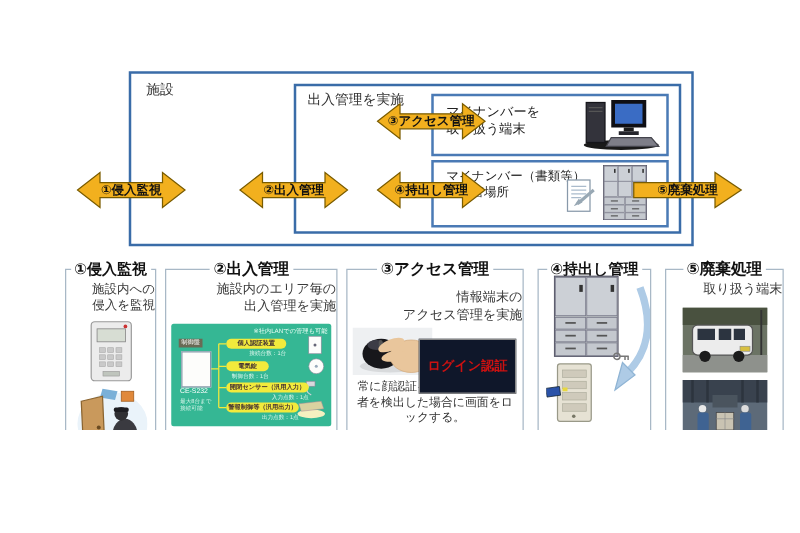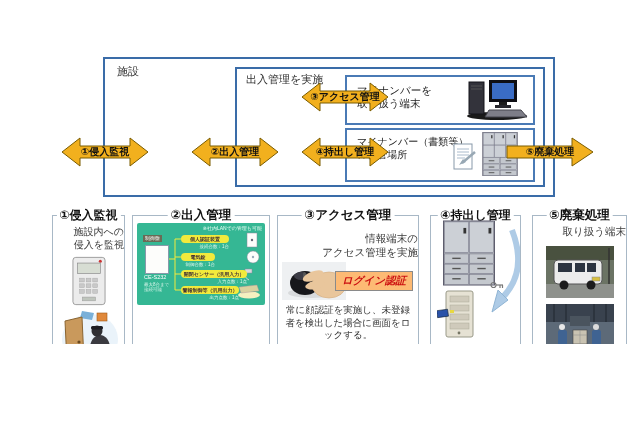--- a/index.html
+++ b/index.html
@@ -15,22 +15,22 @@
   .arrow{position:absolute;width:88px;height:34px;}
   .arrow svg{position:absolute;left:0;top:0;}
   .arrow .lbl{position:absolute;inset:0;display:flex;align-items:center;justify-content:center;
               font-size:10px;font-weight:bold;color:#111;letter-spacing:0;}
 
   
   .colframe{position:absolute;border:1px solid #a8b8c6;background:#fff;}
   .coltitle{position:absolute;top:-9px;left:50%;transform:translateX(-50%);
             background:#fff;padding:0 3px;font-size:12.5px;font-weight:bold;color:#111;white-space:nowrap;}
   .coldesc{margin-top:9px;text-align:right;font-size:10.5px;line-height:1.3;color:#3a3a3a;}
-  .badge{position:absolute;background:#fdba74;border:1px solid #8a8a8a;padding:2px 6px;
-         font-size:10.5px;font-weight:bold;color:#cc1111;white-space:nowrap;font-style:italic;}
+  .badge{position:absolute;background:#0f172a;border:1px solid #8a8a8a;padding:14px 6px;
+         font-size:10.5px;font-weight:bold;color:#cc1111;white-space:nowrap;}
   .c3note{font-size:9.5px;line-height:1.3;color:#333;padding:0 5px;text-align:center;}
 
   
   .greendg{position:relative;width:128px;height:82px;margin:7px auto 0;background:#35b794;border-radius:2px;}
   .gd-note{position:absolute;top:2px;right:3px;font-size:5px;color:#eafff5;}
   .gd-tag{position:absolute;left:6px;top:12px;font-size:5px;color:#fff;background:#6a6a55;padding:0 2px;line-height:7px;}
   .gd-ctrl{position:absolute;left:8px;top:22px;width:22px;height:27px;background:#fdfdfb;border:0.5px solid #8899aa;}
   .gd-model{position:absolute;left:7px;top:51px;font-size:5.5px;color:#fff;}
   .gd-mnote{position:absolute;left:7px;top:59px;font-size:4.5px;line-height:1.2;color:#d8f5ea;}
   .gd-bar{position:absolute;height:8px;background:#f2ea3c;border-radius:4px;
@@ -162,20 +162,22 @@
       <circle cx="37" cy="22" r="5.5" fill="#2f2f33"></circle>
       <rect x="31" y="17" width="12" height="3.5" rx="1.5" fill="#1d1d22"></rect>
       <ellipse cx="51" cy="45" rx="6" ry="7" fill="#55555c"></ellipse>
       <line x1="26" y1="51" x2="45" y2="41" stroke="#777" stroke-width="2"></line>
       <ellipse cx="33" cy="52" rx="6" ry="3" fill="#2c2c30"></ellipse>
     </svg>
   </div>
 
   <div class="colframe" style="left:132px;top:215px;width:136px;height:156px;">
     <div class="coltitle">②出入管理</div>
+    <div class="coldesc pre">施設内のエリア毎の
+出入管理を実施</div>
     <div class="greendg">
       <svg class="abs" style="left:0;top:0;" width="128" height="82">
         <g stroke="#f2ea3c" stroke-width="1" fill="none">
           <polyline points="30,36 38,36"></polyline>
             <line x1="38" y1="16" x2="38" y2="67"></line>
           <line x1="38" y1="16" x2="44" y2="16"></line>
             <line x1="38" y1="34" x2="44" y2="34"></line>
           <line x1="38" y1="51" x2="44" y2="51"></line>
             <line x1="38" y1="67" x2="44" y2="67"></line>
         </g>

